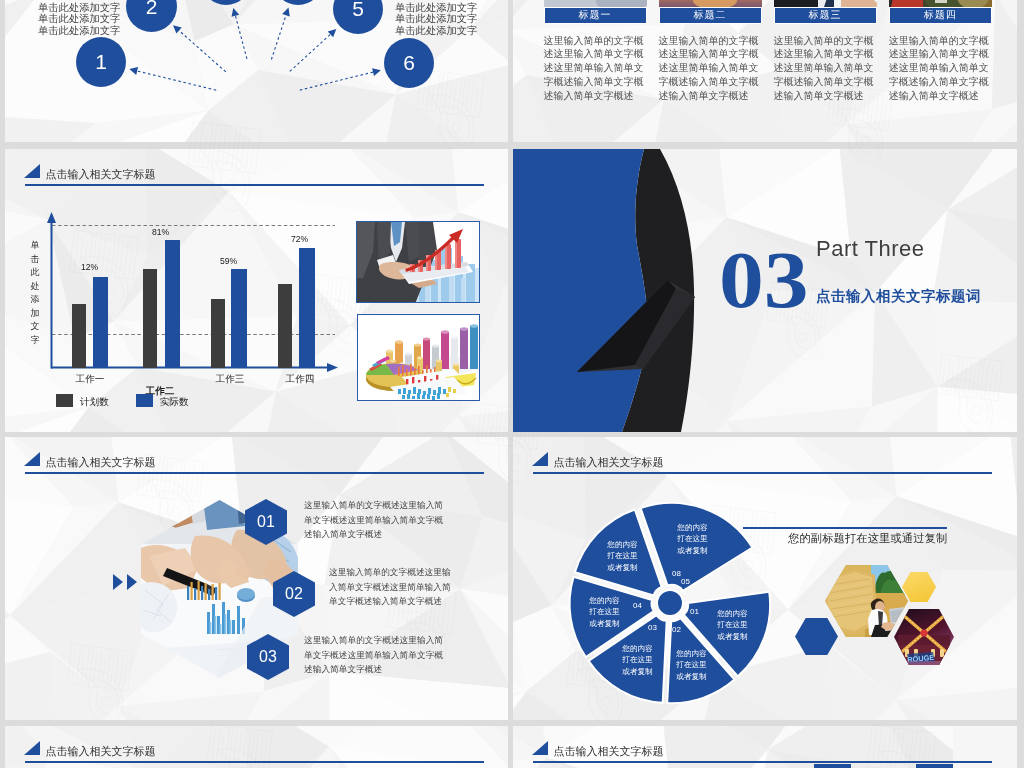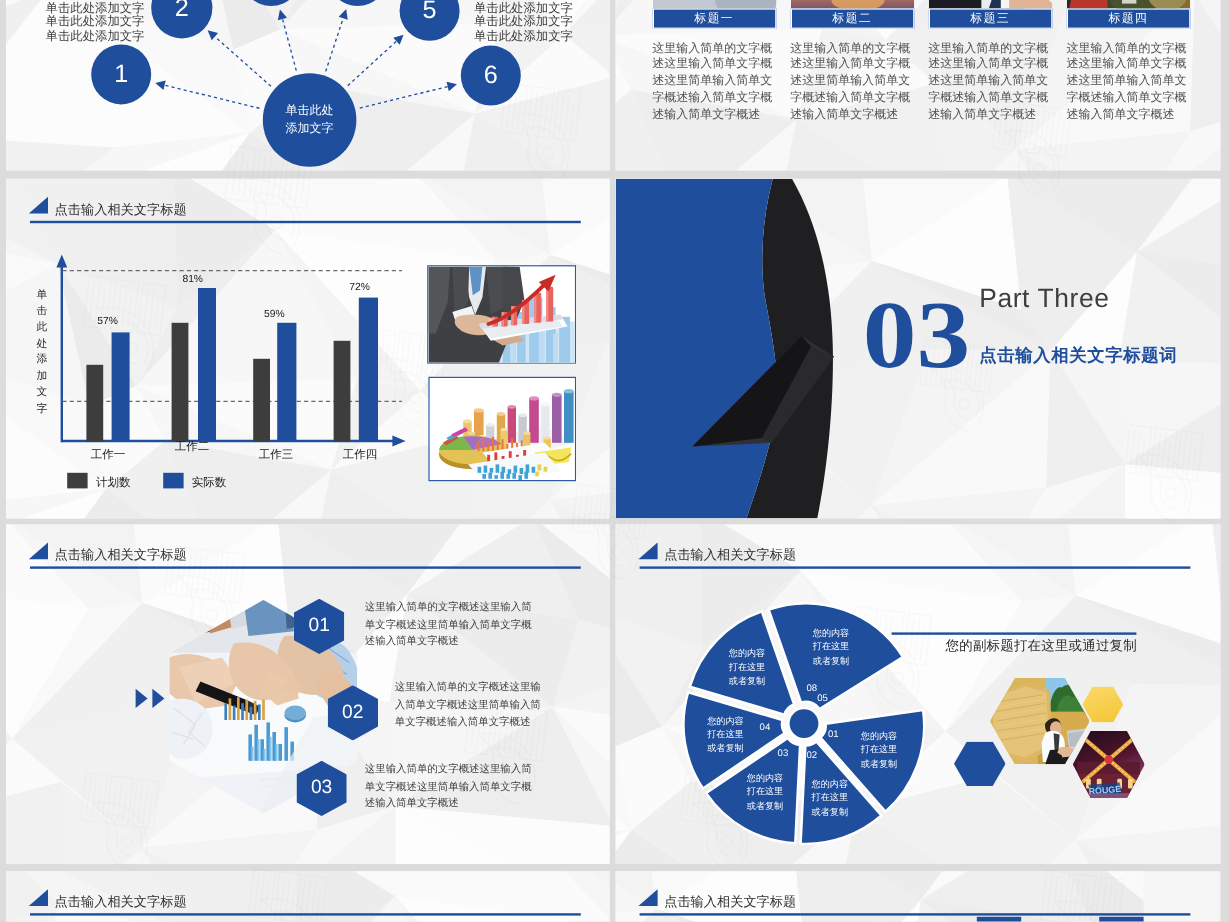--- a/index.html
+++ b/index.html
@@ -174,24 +174,20 @@
       <g fill="#1f4e9c">
         <polygon points="124.4,215.1 133.1,213.1 131.2,220.9"></polygon>
         <polygon points="168.0,171.2 176.7,173.5 171.4,179.5"></polygon>
         <polygon points="228.3,154.0 234.2,160.7 226.5,162.8"></polygon>
         <polygon points="283.5,153.6 284.8,162.4 277.2,159.9"></polygon>
         <polygon points="331.3,174.9 328.1,183.3 322.7,177.4"></polygon>
         <polygon points="375.8,216.2 369.0,222.0 367.1,214.2"></polygon>
       </g>
     </svg>
 
-    <div class="circ" style="left:214px;top:207px;width:78px;height:78px;flex-direction:column;">
-      <span style="font-size:10px;line-height:15px;">单击此处</span>
-      <span style="font-size:10px;line-height:15px;">添加文字</span>
-    </div>
 
     <div class="circ" style="left:71px;top:183px;width:50px;height:50px;font-size:21px;">
       <span>1</span>
         </div>
     <div class="circ" style="left:121px;top:127px;width:51px;height:51px;font-size:21px;">
       <span>2</span>
         </div>
     <div class="circ" style="left:196px;top:101px;width:50px;height:50px;font-size:21px;">
       </div>
     <div class="circ" style="left:268px;top:101px;width:50px;height:50px;font-size:21px;">
@@ -478,36 +474,36 @@
       <line x1="46" y1="218.5" x2="325" y2="218.5" stroke="#1f4e9c" stroke-width="2"></line>
       <polygon points="333,218.5 322,223 322,214" fill="#1f4e9c"></polygon>
       <line x1="47" y1="76.5" x2="330" y2="76.5" stroke="#6a6a6a" stroke-width="0.9" stroke-dasharray="3.5,2.6"></line>
       <line x1="47" y1="185.5" x2="330" y2="185.5" stroke="#6a6a6a" stroke-width="0.9" stroke-dasharray="3.5,2.6"></line>
     </svg>
 
     <div class="ylab" style="left:24px;top:90px;">单击此处添加文字</div>
 
     <div class="bar" style="left:67px;top:155px;width:14px;height:63.5px;background:#3d3d3d;"></div>
     <div class="bar" style="left:88px;top:128px;width:15px;height:90.5px;background:#1f4e9c;"></div>
-    <div class="blab" style="left:76px;top:113px;">57%</div>
+    <div class="blab" style="left:76px;top:113px;">12%</div>
 
     <div class="bar" style="left:138px;top:119.5px;width:14px;height:99px;background:#3d3d3d;"></div>
     <div class="bar" style="left:159.5px;top:90.7px;width:15.5px;height:127.8px;background:#1f4e9c;"></div>
     <div class="blab" style="left:147px;top:78px;">81%</div>
 
     <div class="bar" style="left:205.5px;top:150px;width:14.5px;height:68.5px;background:#3d3d3d;"></div>
     <div class="bar" style="left:226px;top:120px;width:15.5px;height:98.5px;background:#1f4e9c;"></div>
     <div class="blab" style="left:215px;top:107px;">59%</div>
 
     <div class="bar" style="left:272.5px;top:135px;width:14.5px;height:83.5px;background:#3d3d3d;"></div>
     <div class="bar" style="left:294px;top:99.4px;width:15.5px;height:119.1px;background:#1f4e9c;"></div>
     <div class="blab" style="left:286px;top:85px;">72%</div>
 
     <div class="xlab" style="left:55px;top:224px;width:60px;">工作一</div>
-    <div class="xlab" style="left:125px;top:217px;width:60px;">工作二</div>
+    <div class="xlab" style="left:125px;top:236px;width:60px;font-weight:bold;">工作二</div>
     <div class="xlab" style="left:195px;top:224px;width:60px;">工作三</div>
     <div class="xlab" style="left:265px;top:224px;width:60px;">工作四</div>
 
     <div class="lgsw" style="left:50.6px;top:245.4px;background:#3d3d3d;"></div>
     <div class="lg" style="left:75px;top:247px;">计划数</div>
     <div class="lgsw" style="left:131.2px;top:245.4px;background:#1f4e9c;"></div>
     <div class="lg" style="left:154.7px;top:247px;">实际数</div>
 
     <div class="photo" style="left:351.3px;top:71.9px;width:123.5px;height:82.1px;">
       <svg width="124" height="82" viewBox="0 0 124 82">

